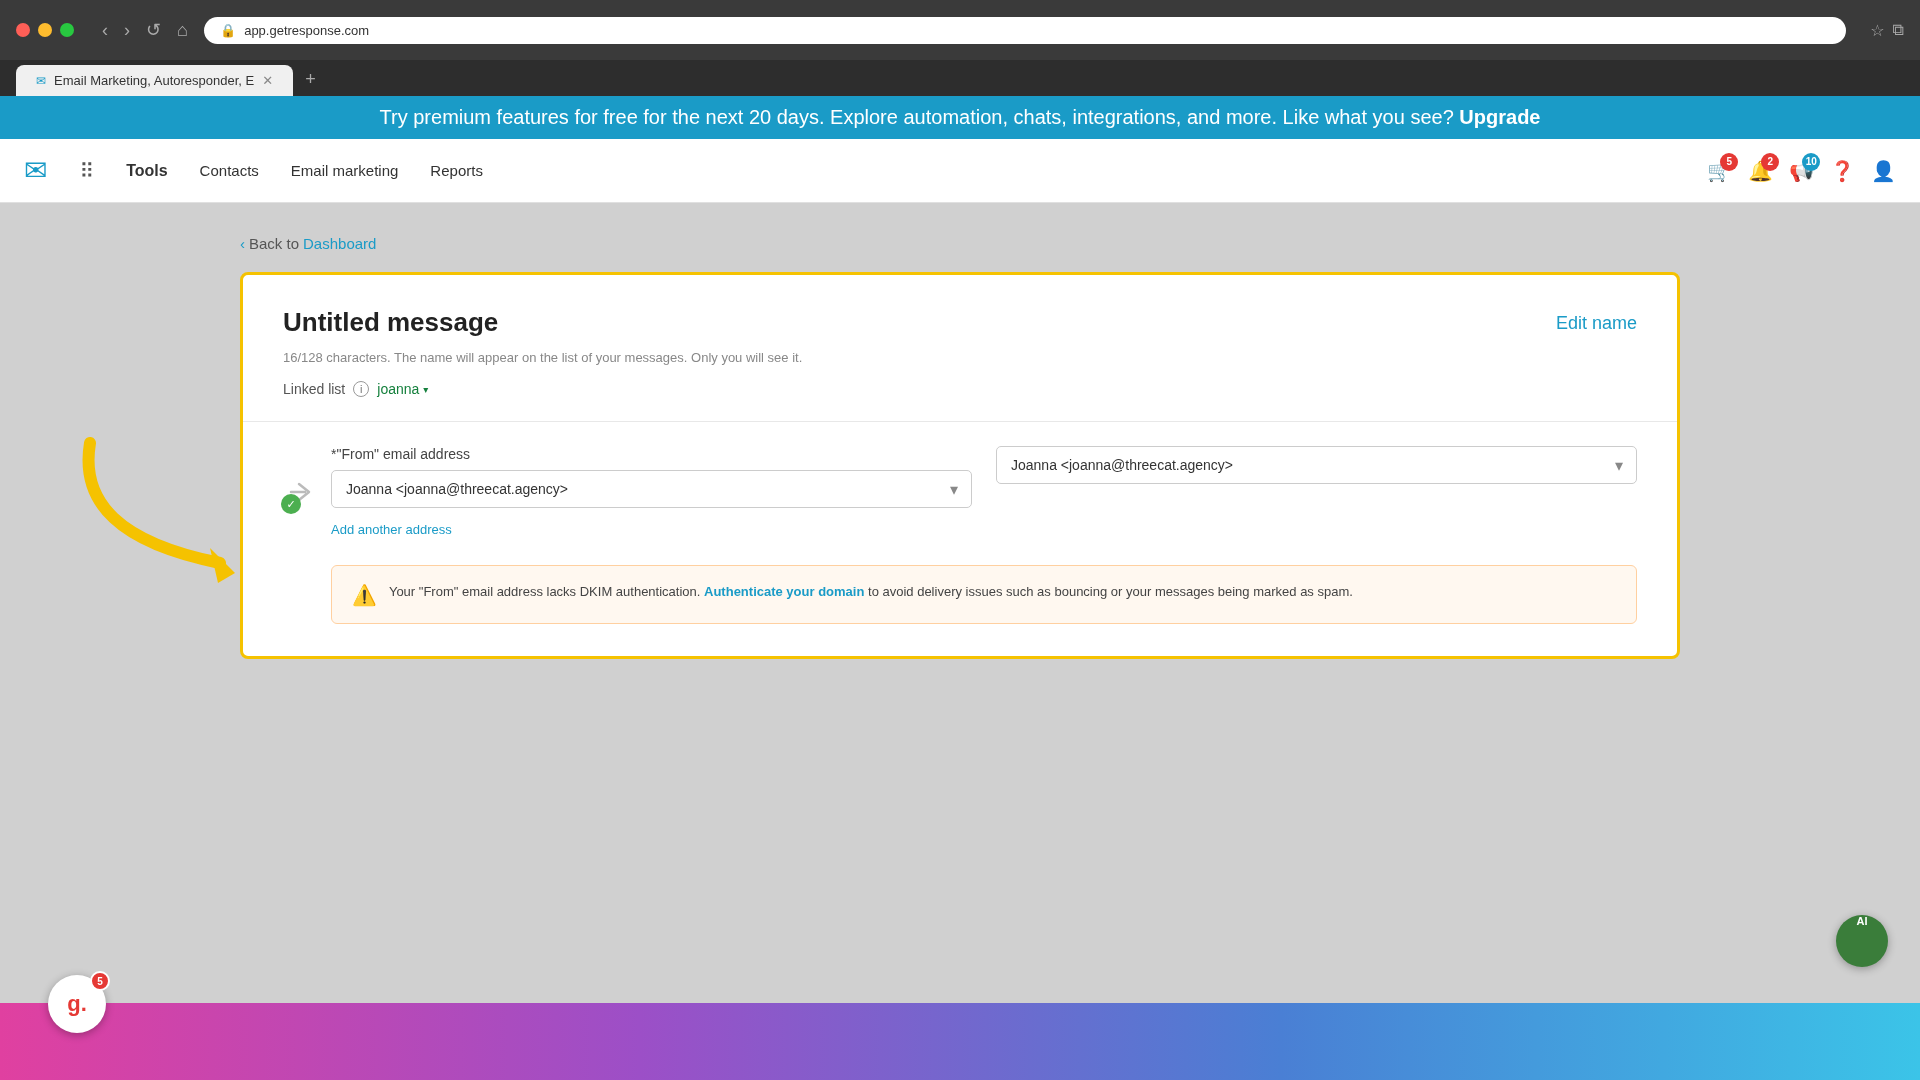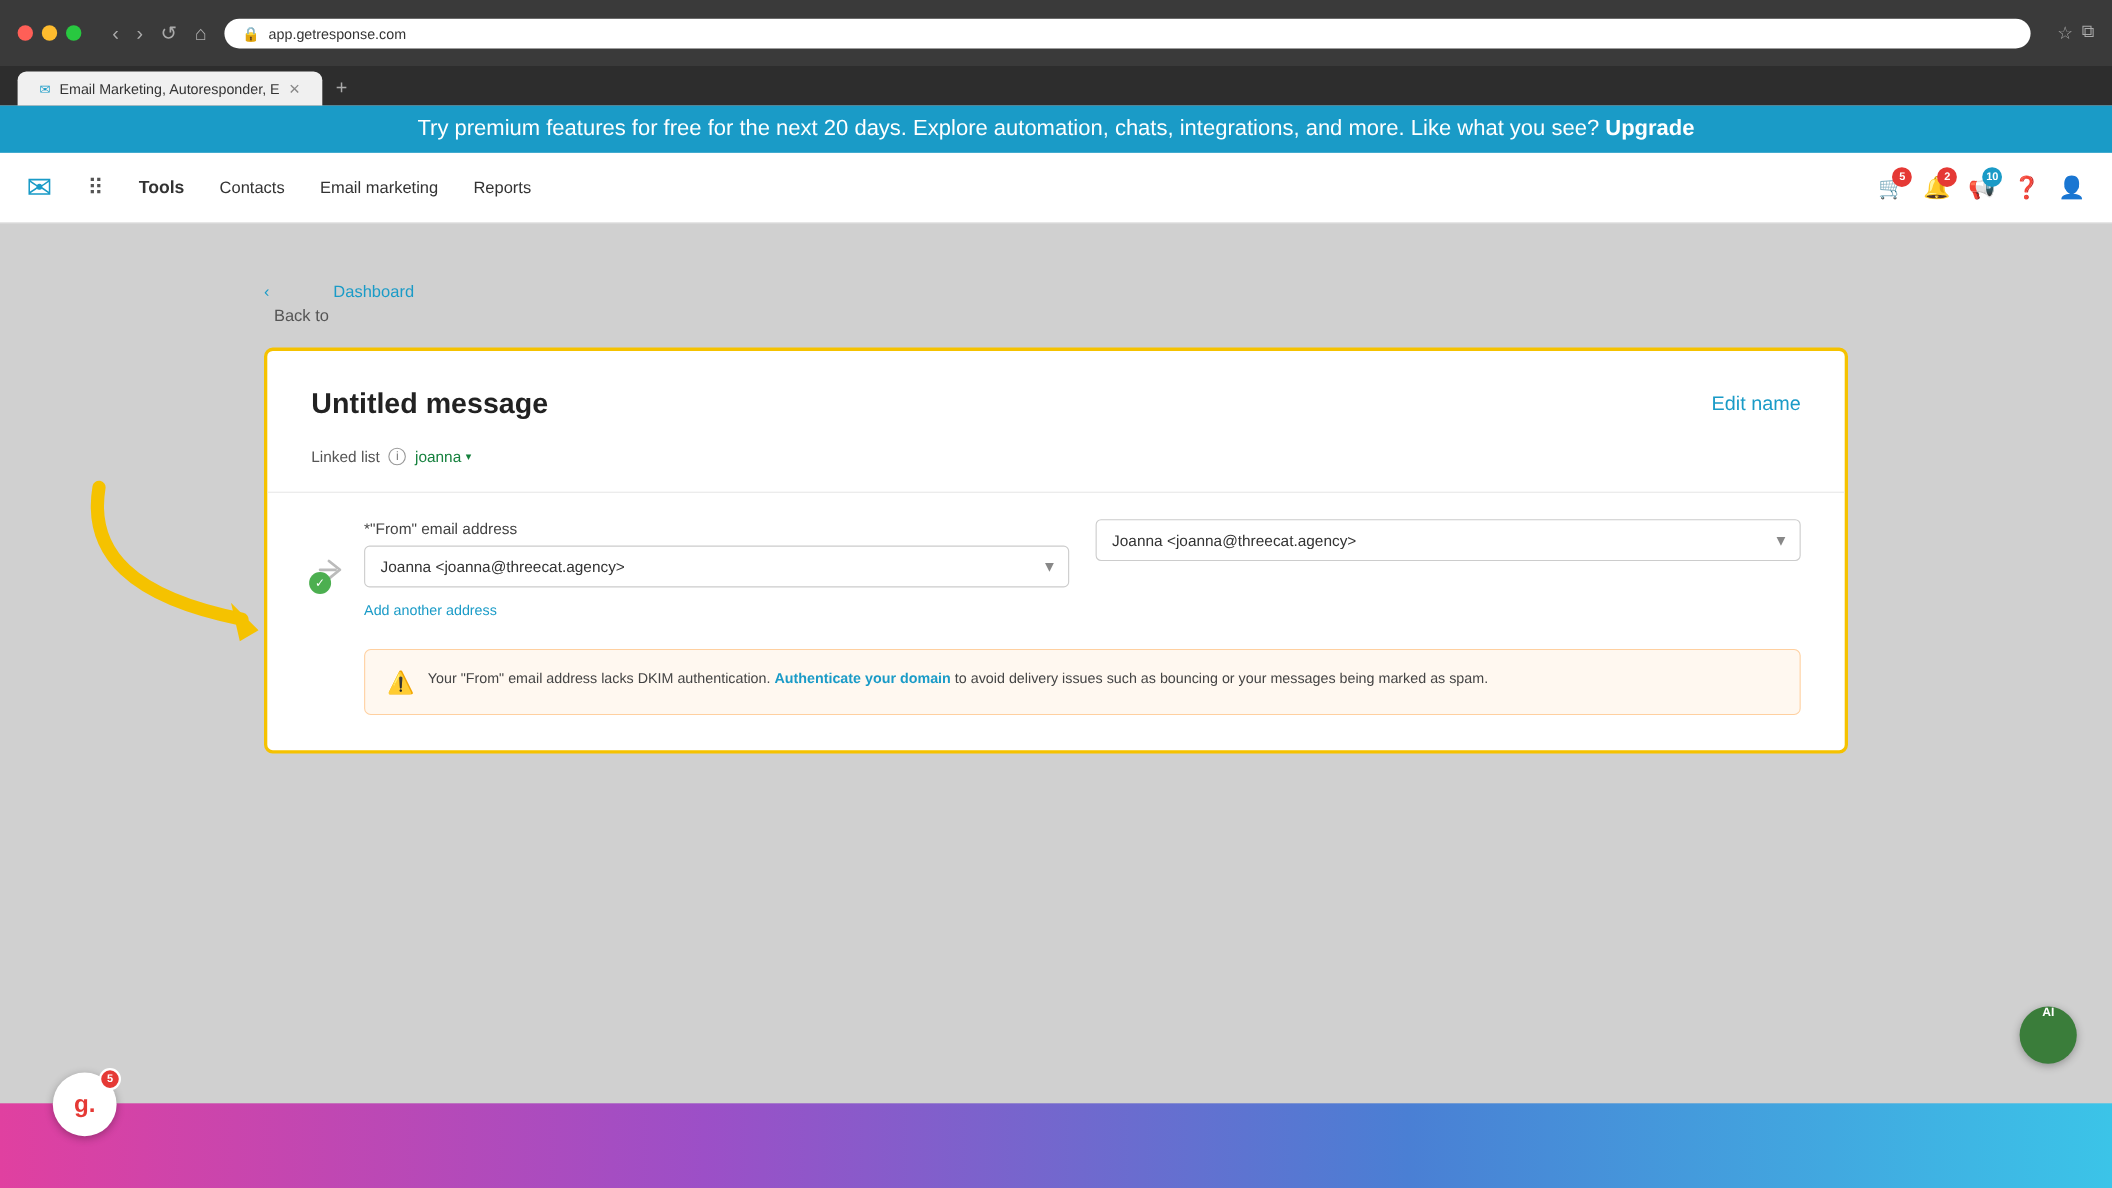--- a/index.html
+++ b/index.html
@@ -117,21 +117,21 @@
     }
     .back-nav a {
       color: #1a9bc7;
       text-decoration: none;
       display: flex;
       align-items: center;
       gap: 4px;
       font-weight: 500;
     }
     .back-nav .back-chevron { color: #1a9bc7; }
-    .back-nav .back-text-gray { color: #555; margin-top: 44px; }
+    .back-nav .back-text-gray { color: #555; }
 
     
     .arrow-annotation {
       position: absolute;
       top: 220px;
       left: 60px;
       width: 220px;
       height: 180px;
       pointer-events: none;
     }
@@ -143,21 +143,21 @@
       border-radius: 8px;
       margin: 0 240px;
       padding: 32px 40px;
     }
 
     
     .message-name-row {
       display: flex;
       align-items: flex-start;
       justify-content: space-between;
-      margin-bottom: 25px;
+      margin-bottom: 12px;
     }
     .message-title {
       font-size: 26px;
       font-weight: 600;
       color: #222;
     }
     .edit-name-link {
       color: #1a9bc7;
       font-size: 18px;
       cursor: pointer;
@@ -402,20 +402,21 @@
       <polygon points="150,125 175,150 158,160" fill="#f5c200"></polygon>
     </svg>
   </div>
 
   <div class="form-card">
 
     <div class="message-name-row">
       <h1 class="message-title">Untitled message</h1>
       <a class="edit-name-link">Edit name</a>
     </div>
+    <p class="message-hint">16/128 characters. The name will appear on the list of your messages. Only you will see it.</p>
 
     <div class="linked-list-row">
       <span class="linked-list-label">Linked list</span>
       <div class="info-icon">i</div>
       <div class="list-dropdown">
         <span>joanna</span>
         <span class="list-dropdown-arrow">▾</span>
       </div>
     </div>
 

